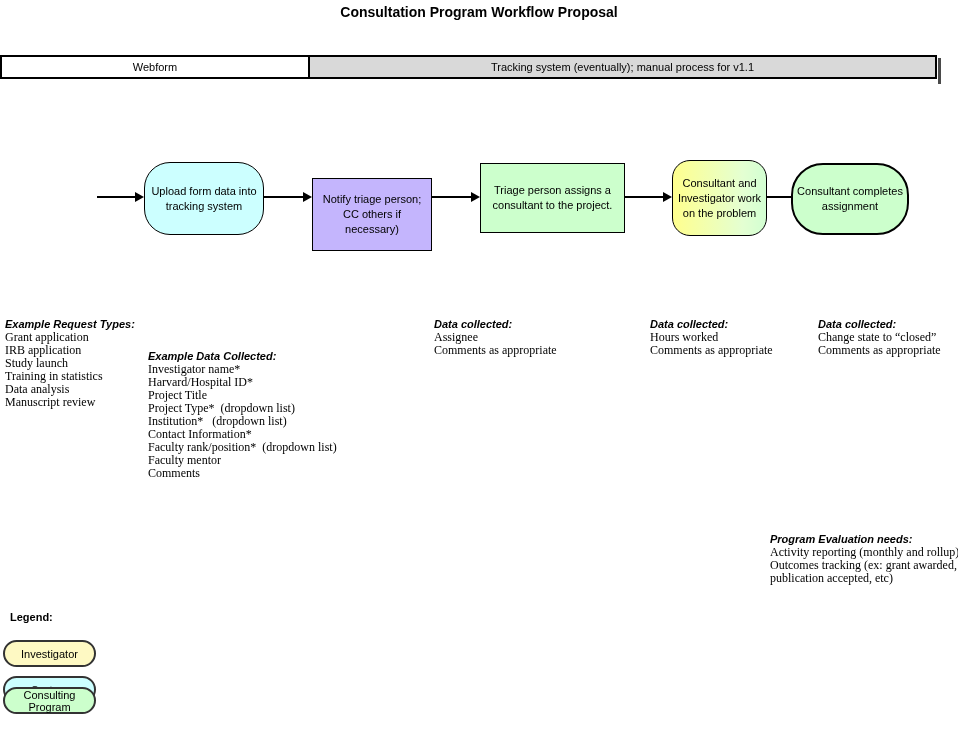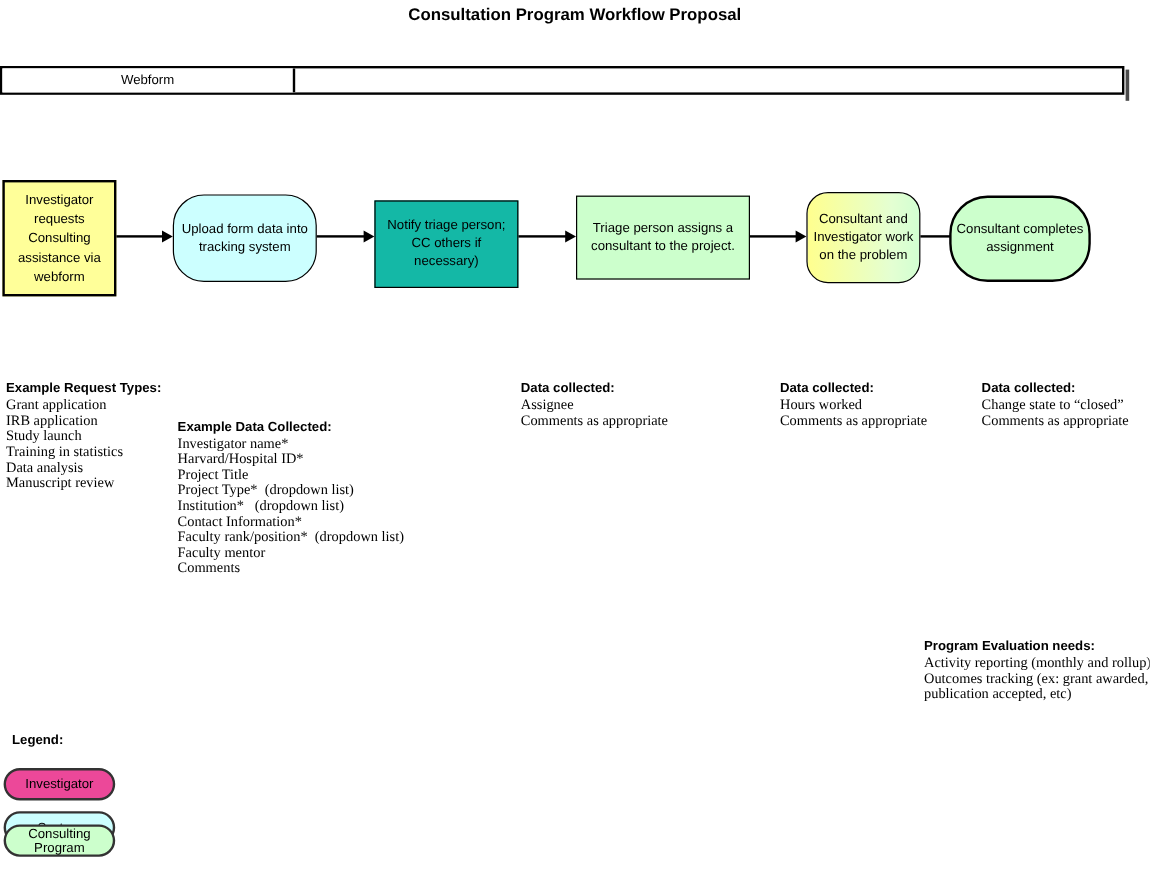--- a/index.html
+++ b/index.html
@@ -7,31 +7,31 @@
   .canvas { position:relative; width:958px; height:739px; background:#ffffff; overflow:hidden;padding-left:40px; }
 
   .title { position:absolute; top:4px; left:0; width:958px; text-align:center;
            font-size:14px; font-weight:bold; }
 
   
   .lane-bar { position:absolute; left:0; top:55px; width:937px; height:24px;
               border:2px solid #000; display:flex; }
   .lane-cell { display:flex; align-items:center; justify-content:center;
                font-size:11px; height:100%; }
-  .lane-webform { width:244px; background:#ffffff; border-right:2px solid #000; }
+  .lane-webform { width:308px; background:#ffffff; border-right:2px solid #000; }
   .lane-tracking { flex:1; background:#d9d9d9; }
   .lane-shadow { position:absolute; left:938px; top:58px; width:3px; height:26px; background:#4a4a4a; }
 
   
   .box { position:absolute; border:1px solid #000; display:flex; align-items:center;
          justify-content:center; text-align:center; font-size:11px; line-height:15px;
          padding:2px; }
   .step1 { left:2px;   top:150px; width:95px;  height:97px; background:#ffff99; border-width:2px; line-height:16px; }
   .step2 { left:144px; top:162px; width:120px; height:73px; background:#ccffff;border-radius:26px; }
-  .step3 { left:312px; top:167px; width:120px; height:73px; background:#14b8a6; }
+  .step3 { left:312px; top:178px; width:120px; height:73px; background:#c4b5fd; }
   .step4 { left:480px; top:163px; width:145px; height:70px; background:#ccffcc; }
   .step5 { left:672px; top:160px; width:95px;  height:76px; background:linear-gradient(90deg,#ffff8e 0%,#e4ffd2 75%,#d2ffd2 100%);border-radius:18px; }
   .step6 { left:791px; top:163px; width:118px; height:72px; background:#ccffcc;
            border-width:2px; border-radius:32px; }
 
   
   .arrow { position:absolute; top:192px; height:11px; }
   .arrow::before { content:""; position:absolute; left:0; right:8px; top:4px; height:2px; background:#000; }
   .arrow::after  { content:""; position:absolute; right:0; top:0; width:0; height:0;
                    border-left:9px solid #000; border-top:5px solid transparent;
@@ -42,47 +42,47 @@
   .a4 { left:625px; width:47px; }
   .a5 { left:767px; width:51px; }
 
   
   .note-col { position:absolute; top:318px; }
   .c1 { left:5px; }
   .c2 { left:148px;margin-top:32px; }
   .c3 { left:434px; }
   .c4 { left:650px; }
   .c5 { left:818px; }
-  .note-heading { font-size:11px; font-weight:bold; line-height:13px; white-space:pre; }
+  .note-heading { font-size:11px; font-weight:bold; line-height:13px; white-space:pre;font-style:italic; }
   .note-item { font-size:12px; line-height:13px; white-space:pre;font-family:Liberation Serif, serif; }
 
   .eval-block { position:absolute; left:770px; top:533px; }
 
   
   .legend-heading { position:absolute; left:10px; top:611px; font-size:11px; font-weight:bold; }
   .pill { position:absolute; left:3px; width:93px; height:27px; border:2px solid #333;
           border-radius:14px; display:flex; align-items:center; justify-content:center;
           text-align:center; font-size:11px; line-height:12px; }
-  .p1 { top:640px; background:#ec4899; }
+  .p1 { top:640px; background:#fef9c3; }
   .p2 { top:676px; background:#ccffff; }
   .p3 { top:687px; background:#ccffcc; }
 </style>
 </head>
 <body>
 
 <div class="canvas">
 
   <div class="title">Consultation Program Workflow Proposal</div>
 
   <div class="lane-bar">
     <div class="lane-cell lane-webform">Webform</div>
+    <div class="lane-cell lane-tracking">Tracking system (eventually); manual process for v1.1</div>
   </div>
   <div class="lane-shadow"></div>
 
-  <div class="box step1">Investigator requests Consulting assistance via webform</div>
   <div class="arrow a1"></div>
   <div class="box step2">Upload form data into tracking system</div>
   <div class="arrow a2"></div>
   <div class="box step3">Notify triage person; CC others if necessary)</div>
   <div class="arrow a3"></div>
   <div class="box step4">Triage person assigns a consultant to the project.</div>
   <div class="arrow a4"></div>
   <div class="box step5">Consultant and Investigator work on the problem</div>
   <div class="arrow a5"></div>
   <div class="box step6">Consultant completes assignment</div>

